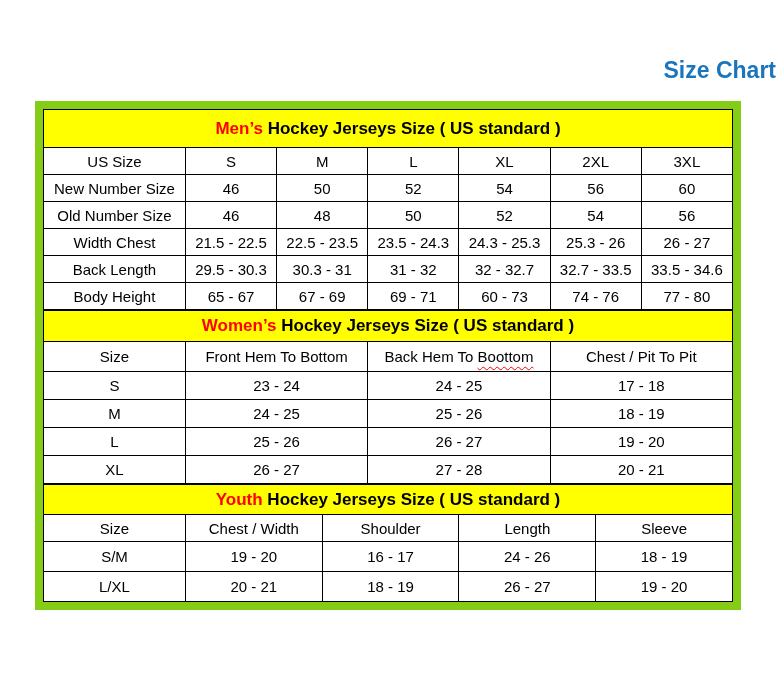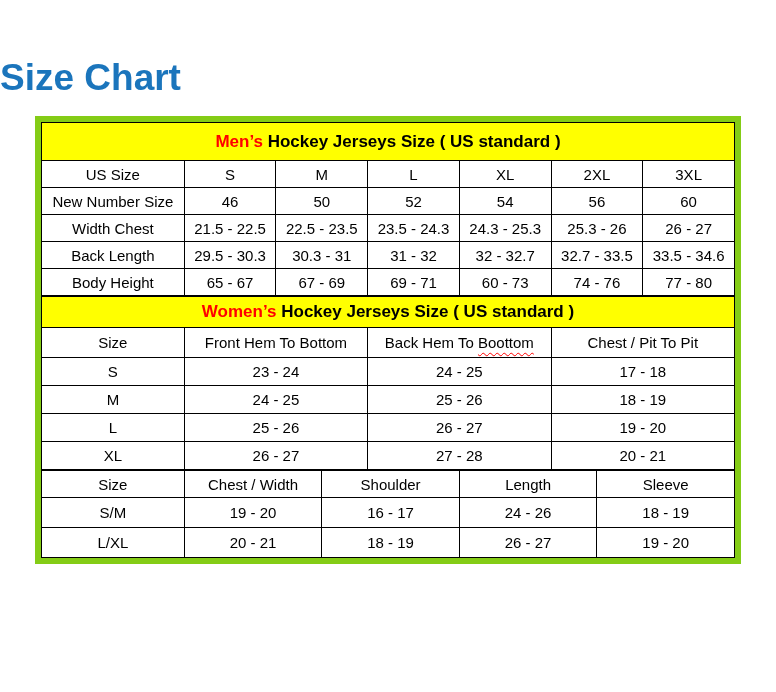--- a/index.html
+++ b/index.html
@@ -4,30 +4,31 @@
 <style>
   * { box-sizing: border-box; margin: 0; padding: 0; }
   html, body {
     width: 776px; height: 692px;
     background: #ffffff;
     font-family: "Liberation Sans", sans-serif;
     overflow: hidden;
   }
   .page-title {
     padding-top: 57px;
-    text-align: left;
-    font-size: 37px;
+    text-align: right;
+    font-size: 23px;
     font-weight: bold;
     color: #1b75bc;
     letter-spacing: 0px;
+    padding-left: 12px;
   }
   .chart-wrap {
     width: 706px;
     margin: 17px auto 0 auto;
-    border: 6px solid #84cc16;
+    border: 8px solid #84cc16;
   }
   table {
     width: 100%;
     border-collapse: collapse;
     table-layout: fixed;
   }
   td {
     border: 1px solid #000000;
     text-align: center;
     vertical-align: middle;
@@ -99,20 +100,29 @@
     <tr>
       <td class="plainlabel">New Number Size</td>
       <td>46</td>
       <td>50</td>
       <td>52</td>
       <td>54</td>
       <td>56</td>
       <td>60</td>
     </tr>
     <tr>
+      <td class="plainlabel">Old Number Size</td>
+      <td>46</td>
+      <td>48</td>
+      <td>50</td>
+      <td>52</td>
+      <td>54</td>
+      <td>56</td>
+    </tr>
+    <tr>
       <td class="plainlabel">Width Chest</td>
       <td>21.5 - 22.5</td>
       <td>22.5 - 23.5</td>
       <td>23.5 - 24.3</td>
       <td>24.3 - 25.3</td>
       <td>25.3 - 26</td>
       <td>26 - 27</td>
     </tr>
     <tr>
       <td class="plainlabel">Back Length</td>
@@ -187,20 +197,26 @@
 
   <table class="youth">
     <colgroup>
       <col style="width:20.6%">
       <col style="width:19.85%">
         <col style="width:19.85%">
         <col style="width:19.85%">
         <col style="width:19.85%">
     </colgroup>
     <tbody>
+        <tr>
+      <td class="band" colspan="5">
+        <span class="accent">Youth</span>
+        <span>Hockey Jerseys Size ( US standard )</span>
+      </td>
+    </tr>
     <tr>
       <td class="hdr">Size</td>
       <td class="hdr">Chest / Width</td>
       <td class="hdr">Shoulder</td>
       <td class="hdr">Length</td>
       <td class="hdr">Sleeve</td>
     </tr>
     <tr>
       <td class="rowlabel">S/M</td>
       <td>19 - 20</td>

